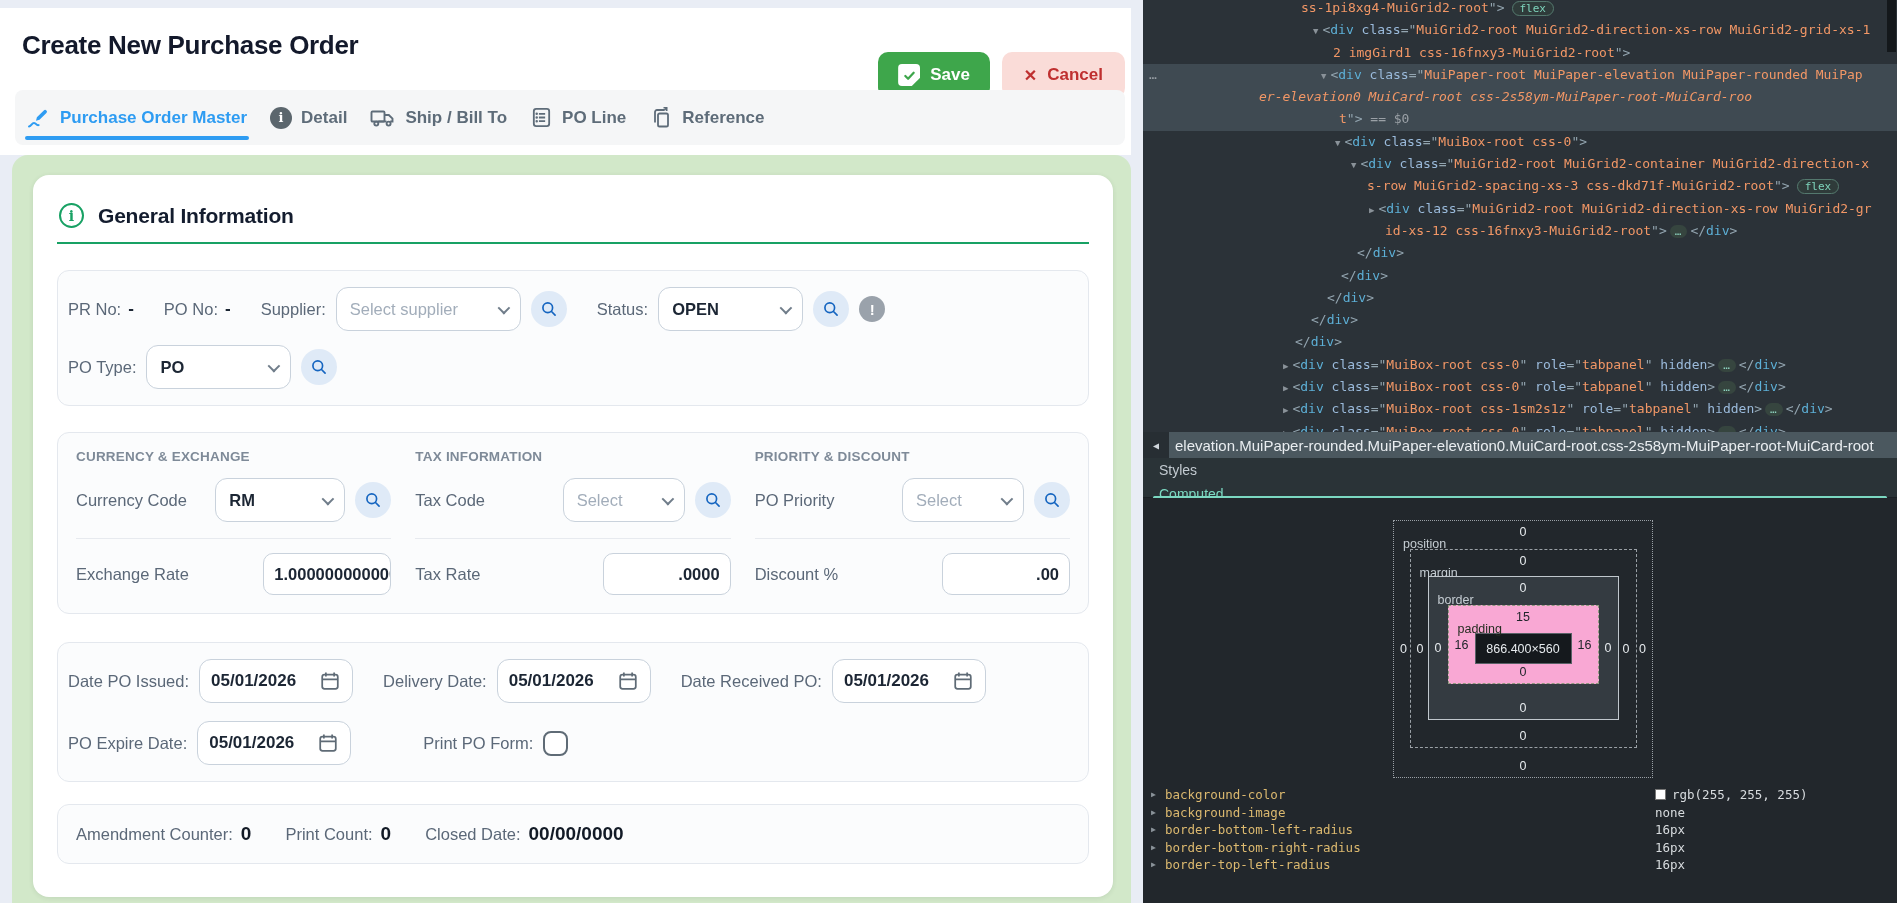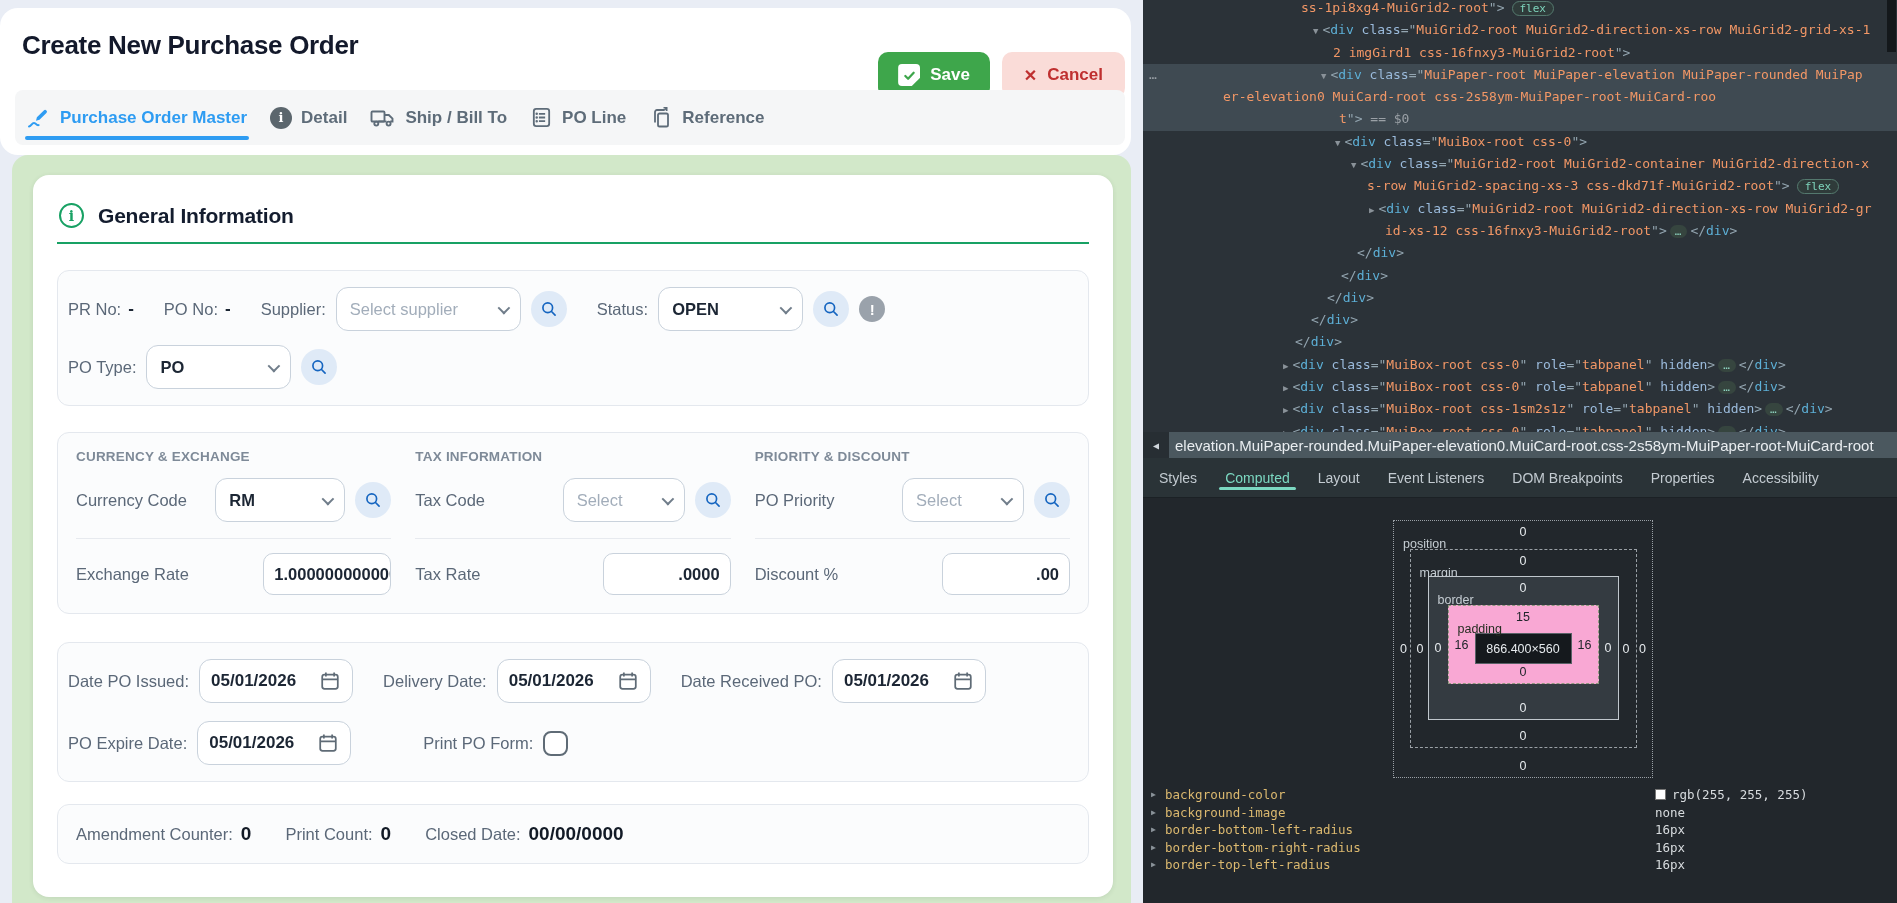--- a/index.html
+++ b/index.html
@@ -2,21 +2,21 @@
 <html><head>
 <meta charset="utf-8">
 <style>
   * { margin:0; padding:0; box-sizing:border-box; }
   html,body { width:1897px; height:903px; overflow:hidden; background:#15191c;
               font-family:"Liberation Sans","DejaVu Sans",sans-serif; }
   .stage { position:absolute; inset:0; width:1897px; height:903px; }
 
   
   .app { position:absolute; left:0; top:0; width:1143px; height:903px; background:#e9edf5; overflow:hidden; }
-  .white-head { position:absolute; left:0; top:8px; width:1131px; height:147px; background:#ffffff;border-radius:18px; }
+  .white-head { position:absolute; left:0; top:8px; width:1131px; height:147px; background:#ffffff; }
   .head-row { display:flex; justify-content:space-between; align-items:flex-start; padding:16px 6px 0 22px; }
   .page-title { font-size:26px; font-weight:700; color:#13192b; letter-spacing:-0.3px; padding-top:6px; }
   .head-btns { display:flex; gap:12px; }
   .btn { display:flex; align-items:center; gap:10px; height:46px; border-radius:10px; font-size:17px; font-weight:700; cursor:pointer; border:none;margin-top:28px; }
   .btn-save { background:#3ea64b; color:#fff; padding:0 20px; }
   .save-doc { width:22px; height:22px; background:#fff; border-radius:4px; display:flex; align-items:center; justify-content:center;
               clip-path:polygon(0 0,100% 0,100% 62%,62% 100%,0 100%); }
   .btn-cancel { background:#fadcd8; color:#bf3030; padding:0 22px; }
   .x-glyph { font-size:16px; font-weight:700; color:#bf3030; }
 
@@ -97,21 +97,21 @@
   .tk-dollar { color:#9aa0a6; }
   .tk-flex { color:#7ed4bc; border:1px solid #54786e; background:#2f3b3a; border-radius:9px; padding:0 7px; margin-left:7px; font-size:11px; }
   .tk-ell { color:#8ed4c0; background:#36453f; border-radius:8px; padding:0 5px; margin:0 3px; font-size:11px; letter-spacing:1px; }
   .dt-scrollthumb { position:absolute; right:1px; top:0; width:9px; height:52px; background:#14181b; }
 
   .dt-crumb { position:absolute; left:0; top:432px; width:754px; height:26px; background:#4b585f; display:flex; align-items:center; overflow:hidden; }
   .crumb-back { width:26px; height:26px; flex:none; background:#272e33; color:#cfd6db; font-size:10px; display:flex; align-items:center; justify-content:center; cursor:pointer; }
   .crumb-text { color:#e9edf0; font-size:15px; padding-left:6px; white-space:nowrap; font-family:Liberation Sans, sans-serif; }
 
   .dt-tabs { position:absolute; left:0; top:458px; width:754px; height:40px; background:#2a3337; border-bottom:1px solid #1b2125;
-             display:flex; align-items:stretch; gap:8px; padding:4px 6px; font-family:"Liberation Sans",sans-serif; }
+             display:flex; align-items:stretch; gap:8px; padding:4px 6px; font-family:"Liberation Sans",sans-serif;flex-direction:column; }
   .dt-tab { position:relative; display:flex; align-items:center; padding:0 10px; color:#c3cbd1; font-size:14px; cursor:pointer; white-space:nowrap; }
   .dt-tab.active { color:#7bd8c1; }
   .dt-tab.active::after { content:""; position:absolute; left:4px; right:4px; bottom:3px; height:3px; border-radius:2px; background:#7bd8c1; }
 
   .dt-computed { position:absolute; left:0; top:498px; width:754px; height:405px; background:#22272c; overflow:hidden; }
 
   .boxmodel { position:relative; margin:22px 0 0 250px; width:260px; height:258px; font-size:12.5px;
               font-family:"Liberation Sans",sans-serif; color:#e6eaed; }
   .ring { position:relative; }
   .rlab { position:absolute; top:16px; left:9px; color:#c5cdd3; }
@@ -423,21 +423,21 @@
   </div>
 
   <div class="devtools">
 
     <div class="dt-elements">
       <div class="tree" id="dt-tree">
           <div class="tree-line" style="padding-left: 158px;"><span class="tk-value">ss-1pi8xg4-MuiGrid2-root</span><span class="tk-punct">"&gt;</span><span class="tk-flex">flex</span></div>
           <div class="tree-line" style="padding-left: 170px;"><span class="tk-arrow">▼</span><span class="tk-punct">&lt;</span><span class="tk-tag">div</span><span class="tk-attr"> class</span><span class="tk-punct">="</span><span class="tk-value">MuiGrid2-root MuiGrid2-direction-xs-row MuiGrid2-grid-xs-1</span></div>
           <div class="tree-line" style="padding-left: 190px;"><span class="tk-value">2 imgGird1 css-16fnxy3-MuiGrid2-root</span><span class="tk-punct">"&gt;</span></div>
           <div class="tree-line selrow" style="padding-left: 178px;"><span class="gutter-dots">…</span><span class="tk-arrow">▼</span><span class="tk-punct">&lt;</span><span class="tk-tag">div</span><span class="tk-attr"> class</span><span class="tk-punct">="</span><span class="tk-value">MuiPaper-root MuiPaper-elevation MuiPaper-rounded MuiPap</span></div>
-          <div class="tree-line selrow" style="padding-left: 80px;"><span class="tk-value">er-elevation0 MuiCard-root css-2s58ym-MuiPaper-root-MuiCard-roo</span></div>
+          <div class="tree-line selrow" style="padding-left: 116px; font-style: italic;"><span class="tk-value">er-elevation0 MuiCard-root css-2s58ym-MuiPaper-root-MuiCard-roo</span></div>
           <div class="tree-line selrow" style="padding-left: 196px;"><span class="tk-value">t</span><span class="tk-punct">"&gt;</span><span class="tk-dollar"> == $0</span></div>
           <div class="tree-line" style="padding-left: 192px;"><span class="tk-arrow">▼</span><span class="tk-punct">&lt;</span><span class="tk-tag">div</span><span class="tk-attr"> class</span><span class="tk-punct">="</span><span class="tk-value">MuiBox-root css-0</span><span class="tk-punct">"&gt;</span></div>
           <div class="tree-line" style="padding-left: 208px;"><span class="tk-arrow">▼</span><span class="tk-punct">&lt;</span><span class="tk-tag">div</span><span class="tk-attr"> class</span><span class="tk-punct">="</span><span class="tk-value">MuiGrid2-root MuiGrid2-container MuiGrid2-direction-x</span></div>
           <div class="tree-line" style="padding-left: 224px;"><span class="tk-value">s-row MuiGrid2-spacing-xs-3 css-dkd71f-MuiGrid2-root</span><span class="tk-punct">"&gt;</span><span class="tk-flex">flex</span></div>
           <div class="tree-line" style="padding-left: 226px;"><span class="tk-arrowr">▶</span><span class="tk-punct">&lt;</span><span class="tk-tag">div</span><span class="tk-attr"> class</span><span class="tk-punct">="</span><span class="tk-value">MuiGrid2-root MuiGrid2-direction-xs-row MuiGrid2-gr</span></div>
           <div class="tree-line" style="padding-left: 242px;"><span class="tk-value">id-xs-12 css-16fnxy3-MuiGrid2-root</span><span class="tk-punct">"&gt;</span><span class="tk-ell">…</span><span class="tk-punct">&lt;/</span><span class="tk-tag">div</span><span class="tk-punct">&gt;</span></div>
           <div class="tree-line" style="padding-left: 214px;"><span class="tk-punct">&lt;/</span><span class="tk-tag">div</span><span class="tk-punct">&gt;</span></div>
           <div class="tree-line" style="padding-left: 198px;"><span class="tk-punct">&lt;/</span><span class="tk-tag">div</span><span class="tk-punct">&gt;</span></div>
           <div class="tree-line" style="padding-left: 184px;"><span class="tk-punct">&lt;/</span><span class="tk-tag">div</span><span class="tk-punct">&gt;</span></div>
           <div class="tree-line" style="padding-left: 168px;"><span class="tk-punct">&lt;/</span><span class="tk-tag">div</span><span class="tk-punct">&gt;</span></div>

